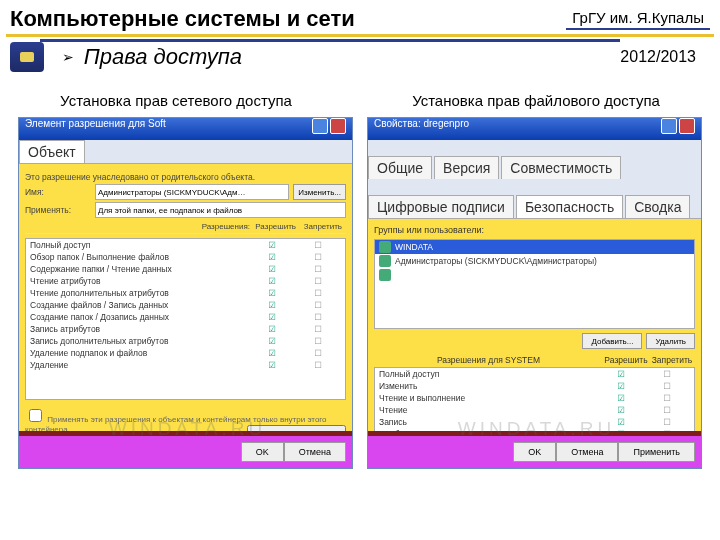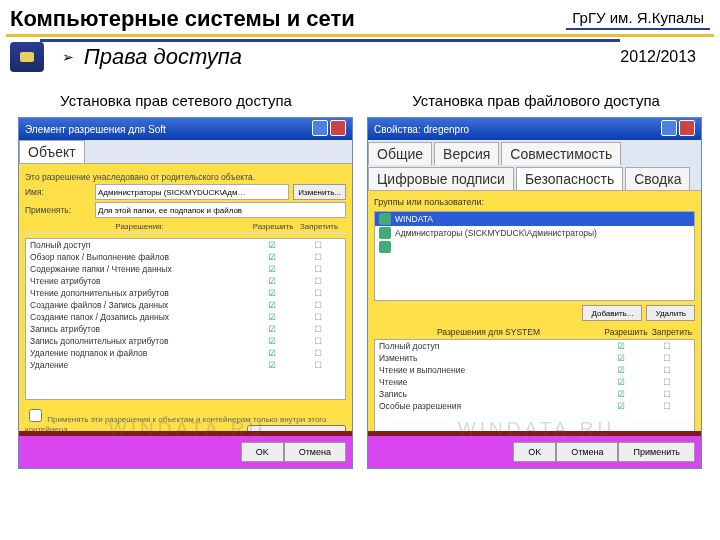--- a/index.html
+++ b/index.html
@@ -10,54 +10,54 @@
   .logo{width:34px;height:30px;background:linear-gradient(#2a3d8f,#1d2a66);border-radius:4px;display:flex;align-items:center;justify-content:center;margin-right:18px}
   .logo span{width:14px;height:10px;background:#e8d05a;display:block;border-radius:2px}
   .bullet{font-size:14px;margin-right:10px;color:#000}
   .subtitle{font-size:22px;font-style:italic}
   .year{margin-left:auto;font-size:16px;padding-right:14px}
   hr.yel{border:none;border-top:3px solid #e8c030;margin:0 6px 2px}
   hr.blu1{border:none;border-top:3px solid #2a3d8f;margin:0 100px 0 40px}
   .captions{display:flex;justify-content:space-around;padding:12px 0 8px;font-size:15px}
   .shots{display:flex;gap:14px;padding:0 18px}
   .win{flex:1;border:1px solid #6a8ac0;background:#eef2f7;font-size:9px;color:#333;height:350px;display:flex;flex-direction:column;position:relative}
-  .titlebar{height:22px;background:linear-gradient(#3b6fd8,#0b3db0);color:#fff;font-size:10px;display:flex;align-items:center;padding:0 6px;justify-content:space-between}
+  .titlebar{height:22px;background:linear-gradient(#3b6fd8,#0b3db0);color:#fff;font-size:10px;display:flex;padding:0 6px;justify-content:space-between}
   .titlebar .btns span{display:inline-block;width:14px;height:14px;background:#c44;border:1px solid #fff;border-radius:2px;margin-left:2px}
   .titlebar .btns span.h{background:#4a84e0}
   .tabs{display:flex;background:#e1e7f2;border-bottom:1px solid #aaa}
   .tab{padding:3px 8px;border:1px solid #aaa;border-bottom:none;background:#f5f5f5;margin-right:2px;font-size:14px}
   .tab.active{background:#fff}
   .body{flex:1;background:#fde047;padding:6px;overflow:hidden;position:relative}
   .row{display:flex;align-items:center;margin:2px 0;font-size:8.5px;color:#444}
   .row label{width:70px}
   .row input[type=text]{flex:1;height:14px;border:1px solid #aaa;font-size:8px;padding:0 2px}
   .row button{font-size:8px;height:16px;margin-left:4px;padding:0 4px;background:#eee;border:1px solid #999}
   .perm-list{border:1px solid #aaa;background:#fff;margin-top:4px;height:160px;overflow:auto}
   .perm-head{display:flex;font-size:8px;padding:2px 4px;border-bottom:1px solid #ddd;color:#444}
   .perm-head span:first-child{flex:1}
-  .perm-head span{width:46px;text-align:center}
+  .perm-head span{width:46px;text-align:right}
   .perm-item{display:flex;align-items:center;padding:1px 4px;font-size:8.5px}
   .perm-item span:first-child{flex:1;white-space:nowrap;overflow:hidden;text-overflow:ellipsis}
   .perm-item .cb{width:46px;text-align:center;color:#2a8}
   .group-list{border:1px solid #aaa;background:#fff;height:88px;overflow:auto;margin:4px 0}
   .group-item{display:flex;align-items:center;padding:1px 4px;font-size:8.5px;gap:4px}
   .group-item .ico{width:12px;height:12px;background:#4a7;border-radius:2px}
   .group-item.sel{background:#2a5bd8;color:#fff}
   .foot{padding:6px;background:#d946ef;border-top:5px solid #7f1d1d;display:flex;justify-content:flex-end;}
   .foot button{font-size:9px;height:20px;padding:0 14px;background:#eee;border:1px solid #999}
   .watermark{position:absolute;bottom:28px;left:4px;right:0;text-align:center;font-size:19px;color:rgba(100,100,100,.25);letter-spacing:4px;pointer-events:none}
   .note{font-size:8px;color:#666;margin-top:6px;line-height:1.3}
   .btnrow{display:flex;justify-content:flex-end;gap:4px;margin:4px 0}
   .btnrow button{font-size:8px;height:16px;padding:0 8px;background:#eee;border:1px solid #999}
   .sec-head{font-size:8.5px;margin:6px 0 2px;display:flex}
   .sec-head span:first-child{flex:1}
   .sec-head span{width:46px;text-align:center}
   .perm-list2{border:1px solid #aaa;background:#fff;height:96px;overflow:auto}
   .tabs2{display:flex;flex-wrap:wrap;background:#e1e7f2;border-bottom:1px solid #aaa;font-size:8px}
-  .tabs2 .tab{margin-top:2px}
+  .tabs2 .tab{margin-top:16px}
 </style>
 </head>
 <body>
 
 <div class="top-row">
   <div class="top-title">Компьютерные системы и сети</div>
   <div class="top-right">ГрГУ им. Я.Купалы</div>
 </div>
 <hr class="yel">
 <hr class="blu1">

